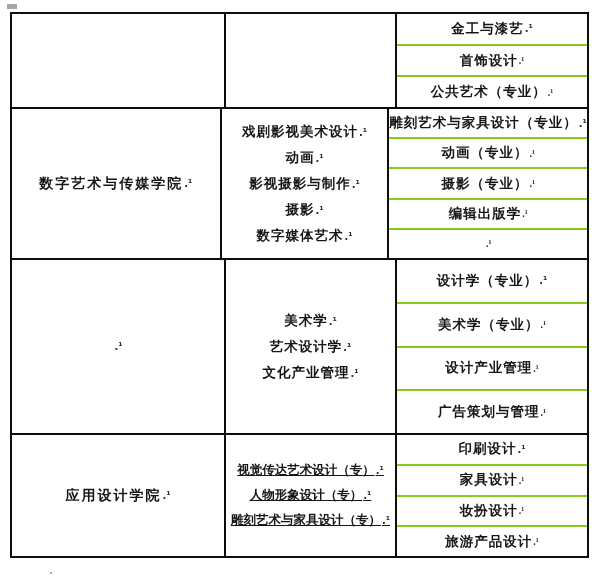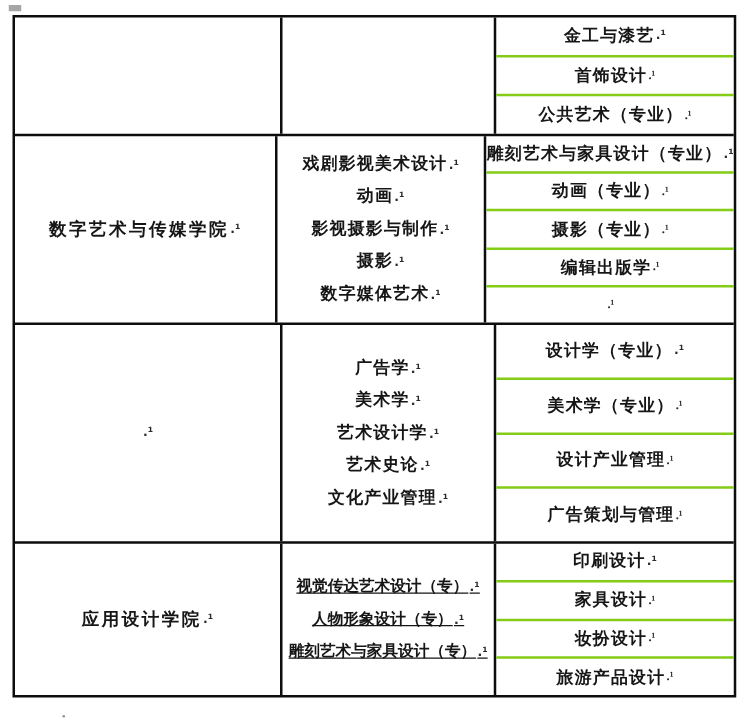--- a/index.html
+++ b/index.html
@@ -170,24 +170,22 @@
             <span class="pmark">.¹</span>
         </div>
       </div>
     </div>
 
     <div class="block b3">
       <div class="c1">
           <span class="pmark">.¹</span>
       </div>
       <div class="c2">
-        <div class="para"><span>广告学</span><span class="pmark">.¹</span></div>
         <div class="para"><span>美术学</span><span class="pmark">.¹</span></div>
         <div class="para"><span>艺术设计学</span><span class="pmark">.¹</span></div>
-        <div class="para"><span>艺术史论</span><span class="pmark">.¹</span></div>
         <div class="para"><span>文化产业管理</span><span class="pmark">.¹</span></div>
       </div>
       <div class="c3">
         <div class="cell">
           <span>设计学（专业）</span>
             <span class="pmark">.¹</span>
         </div>
         <div class="cell">
           <span>美术学（专业）</span>
             <span class="pmark">.¹</span>

